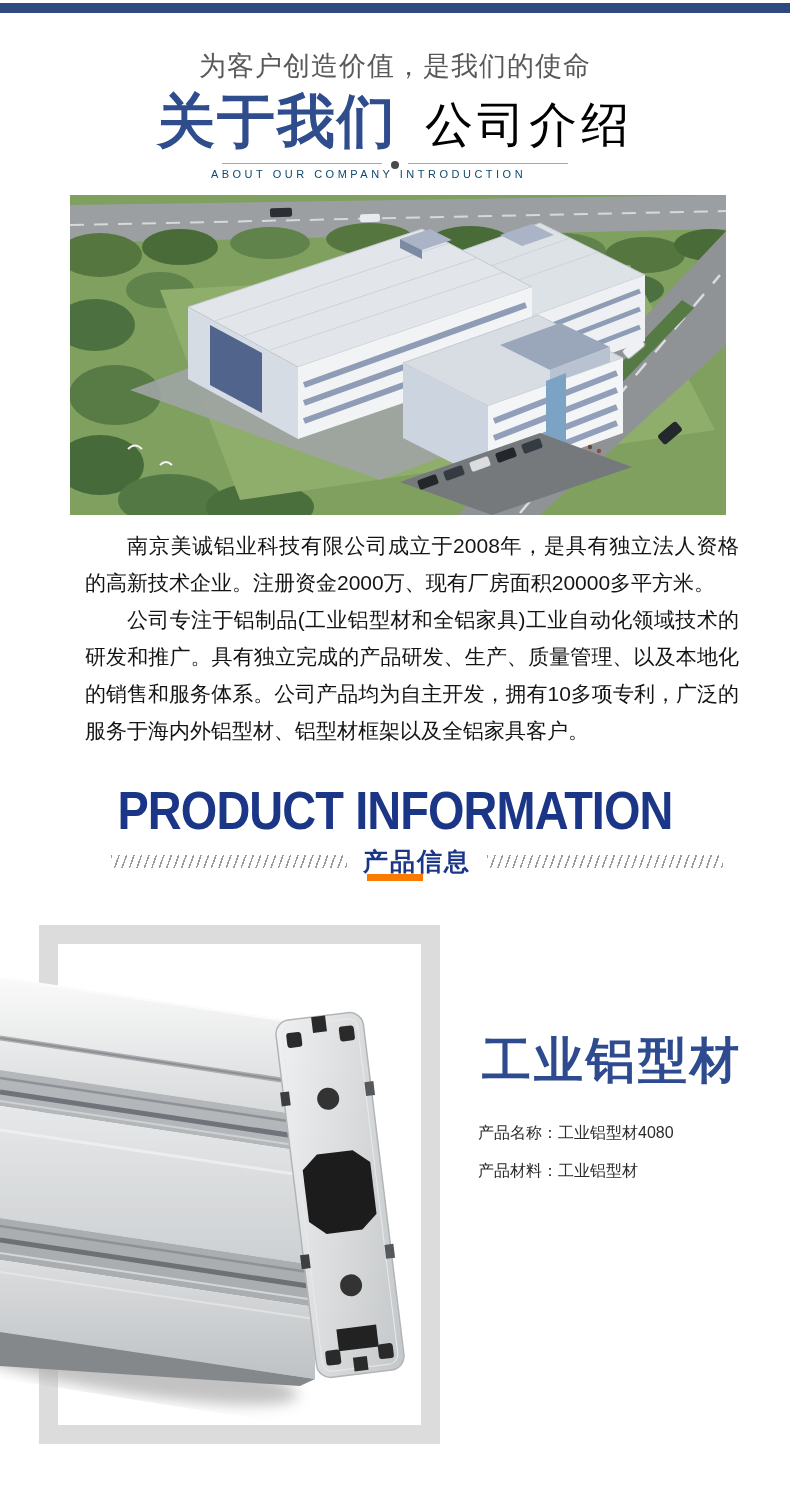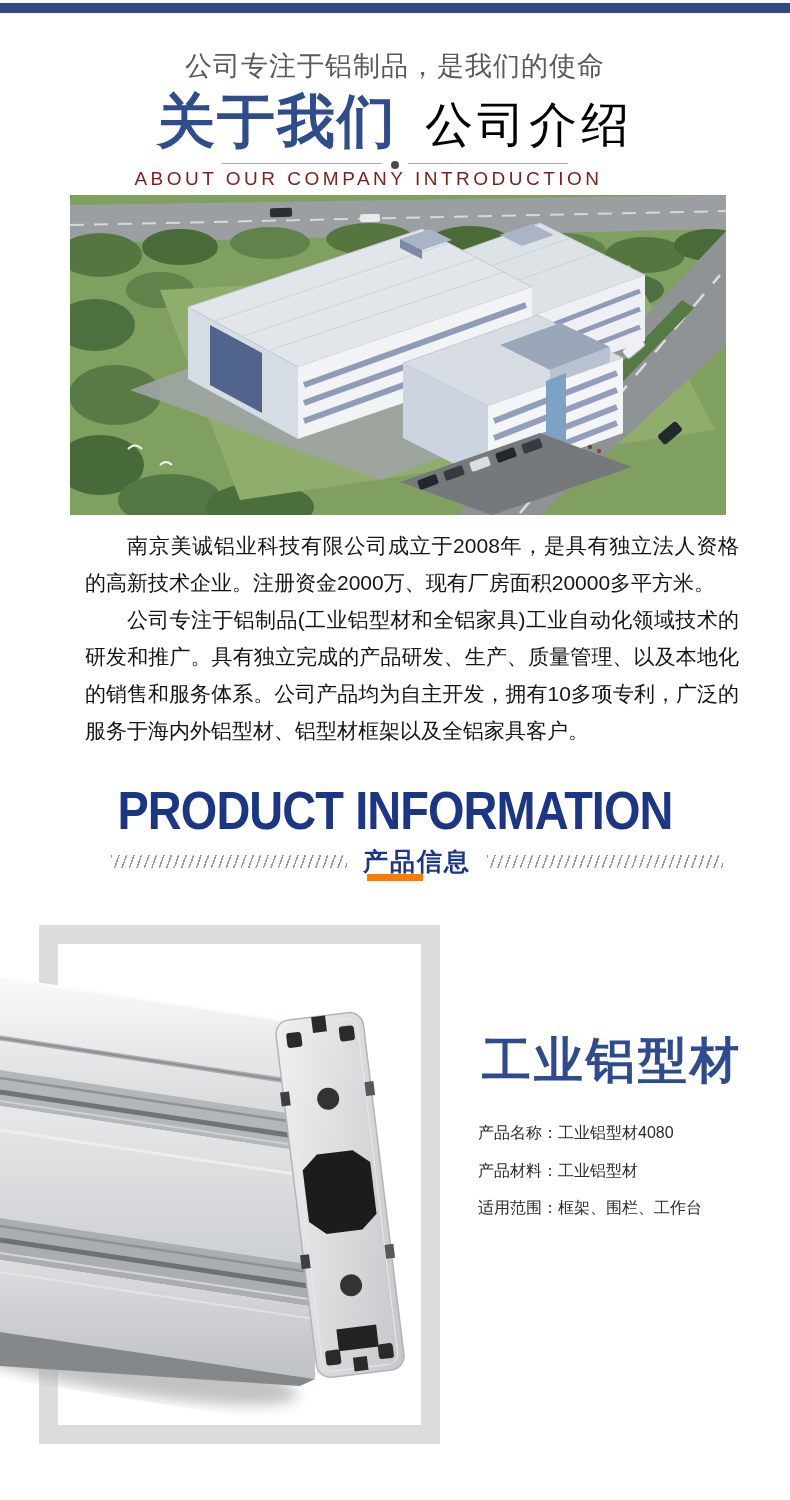--- a/index.html
+++ b/index.html
@@ -13,21 +13,21 @@
     font-size:27px;color:#595959;letter-spacing:1px;}
   .title-row{position:absolute;left:0;top:88px;width:790px;display:flex;
     justify-content:center;align-items:baseline;gap:28px;line-height:1.15;}
   .title-cn-strong{font-size:58px;font-weight:800;color:#2f4d8d;letter-spacing:2px;}
   .title-cn-light{font-size:48px;font-weight:400;color:#000000;letter-spacing:4px;}
   .divider{position:absolute;left:0;top:157px;width:790px;display:flex;
     justify-content:center;align-items:center;gap:9px;}
   .divider .line{width:160px;height:1px;background:#a8a8a8;}
   .divider .dot{width:8px;height:8px;border-radius:50%;background:#4a4a4a;margin-top:4px;}
   .subtitle-en{position:absolute;left:0;top:168px;width:737px;text-align:center;
-    font-size:19px;color:#7f1d1d;letter-spacing:3.5px;}
+    font-size:11px;color:#0c4a6e;letter-spacing:3.5px;}
   .factory-wrap{position:absolute;left:70px;top:195px;width:656px;height:320px;overflow:hidden;}
   .intro{position:absolute;left:68px;top:527px;width:654px;font-size:21px;
     line-height:37px;color:#141414;text-align:justify;margin-left:17px;}
   .intro p{margin:0;text-indent:2em;}
   .pi-heading{position:absolute;left:0;top:782px;width:790px;text-align:center;
     font-size:51px;font-weight:900;color:#1b3687;letter-spacing:-1px;
     transform:scale(0.92,1.06);line-height:58px;}
   .pi-sub{position:absolute;left:0;top:845px;width:790px;display:flex;
     justify-content:center;align-items:center;gap:16px;padding-left:22px;}
   .hatch{width:236px;height:13px;
@@ -38,21 +38,21 @@
   .product-title{position:absolute;left:482px;top:1028px;font-size:49px;font-weight:800;
     color:#2e4b8f;letter-spacing:3px;}
   .specs{position:absolute;left:478px;top:1114px;font-size:16px;color:#2b2b2b;line-height:37.5px;}
   .spec-row span{white-space:nowrap;}
 </style>
 </head>
 <body>
 
 <div class="topbar"></div>
 
-<div class="slogan">公司专注于铝制品，是我们的使命</div>
+<div class="slogan">为客户创造价值，是我们的使命</div>
 
 <div class="title-row">
   <span class="title-cn-strong">关于我们</span>
   <span class="title-cn-light">公司介绍</span>
 </div>
 
 <div class="divider">
   <div class="line"></div>
   <div class="dot"></div>
   <div class="line"></div>
@@ -236,16 +236,13 @@
 
 <div class="product-title">工业铝型材</div>
 
 <div class="specs">
   <div class="spec-row">
     <span>产品名称：</span><span>工业铝型材4080</span>
   </div>
   <div class="spec-row">
     <span>产品材料：</span><span>工业铝型材</span>
   </div>
-  <div class="spec-row">
-    <span>适用范围：</span><span>框架、围栏、工作台</span>
-  </div>
 </div>
 
 </body></html>

